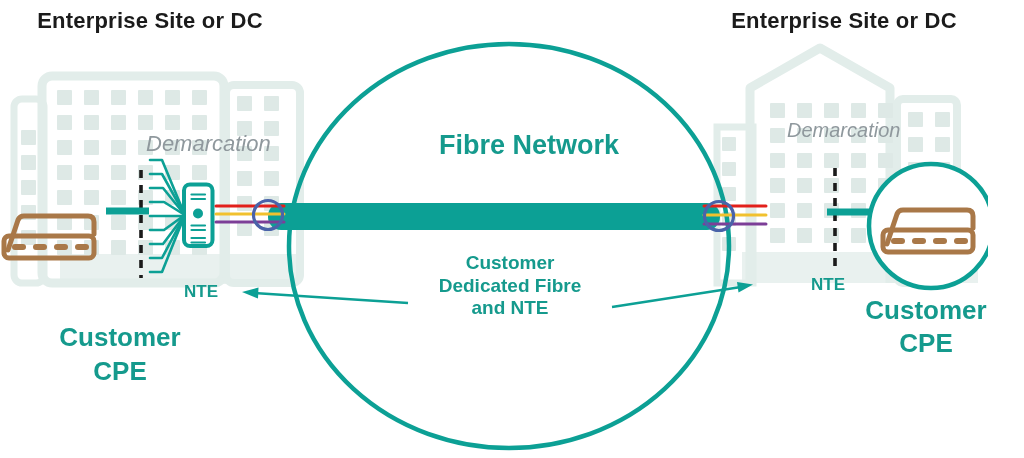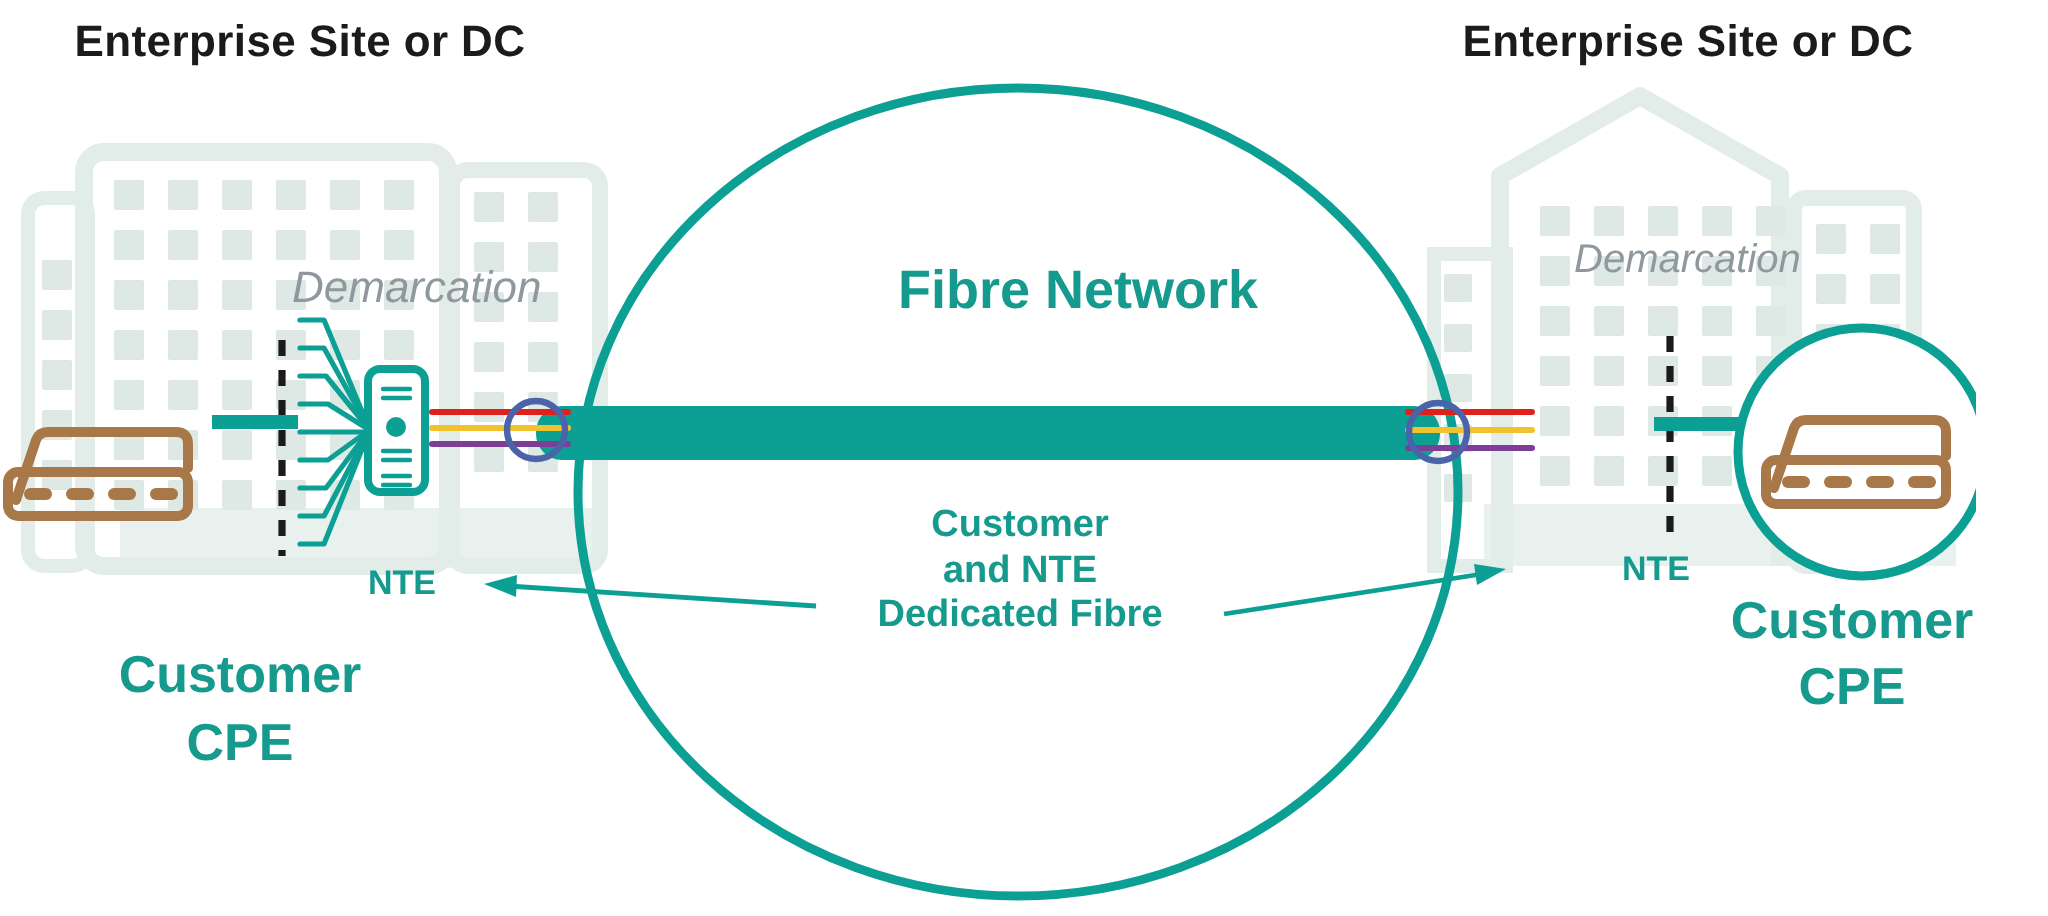--- a/index.html
+++ b/index.html
@@ -149,26 +149,26 @@
       <polygon points="753,284.5 738.5,292.5 737,282" class="f-teal"></polygon>
     </g>
   </svg>
 
   <div class="lbl title" style="left:30px;top:8px;width:240px;">Enterprise Site or DC</div>
   <div class="lbl title" style="left:724px;top:8px;width:240px;">Enterprise Site or DC</div>
 
   <div class="lbl demarc" style="left:146px;top:131px;font-size:22px;">Demarcation</div>
   <div class="lbl demarc" style="left:787px;top:119px;font-size:20px;">Demarcation</div>
 
-  <div class="lbl tealtxt center" style="left:389px;top:130px;width:300px;font-size:27px;">Fibre Network</div>
+  <div class="lbl tealtxt center" style="left:379px;top:130px;width:300px;font-size:27px;">Fibre Network</div>
 
   <div class="lbl tealtxt center" style="left:410px;top:252px;width:200px;font-size:19px;line-height:22.5px;">
     <div>Customer</div>
+    <div>Dedicated Fibre</div>
     <div>and NTE</div>
-    <div>Dedicated Fibre</div>
   </div>
 
   <div class="lbl tealtxt" style="left:184px;top:282px;font-size:17px;">NTE</div>
   <div class="lbl tealtxt" style="left:811px;top:275px;font-size:17px;">NTE</div>
 
   <div class="lbl tealtxt center" style="left:40px;top:320px;width:160px;font-size:26px;line-height:34px;">
     <div>Customer</div>
     <div>CPE</div>
   </div>
   <div class="lbl tealtxt center" style="left:846px;top:294px;width:160px;font-size:26px;line-height:33px;">

